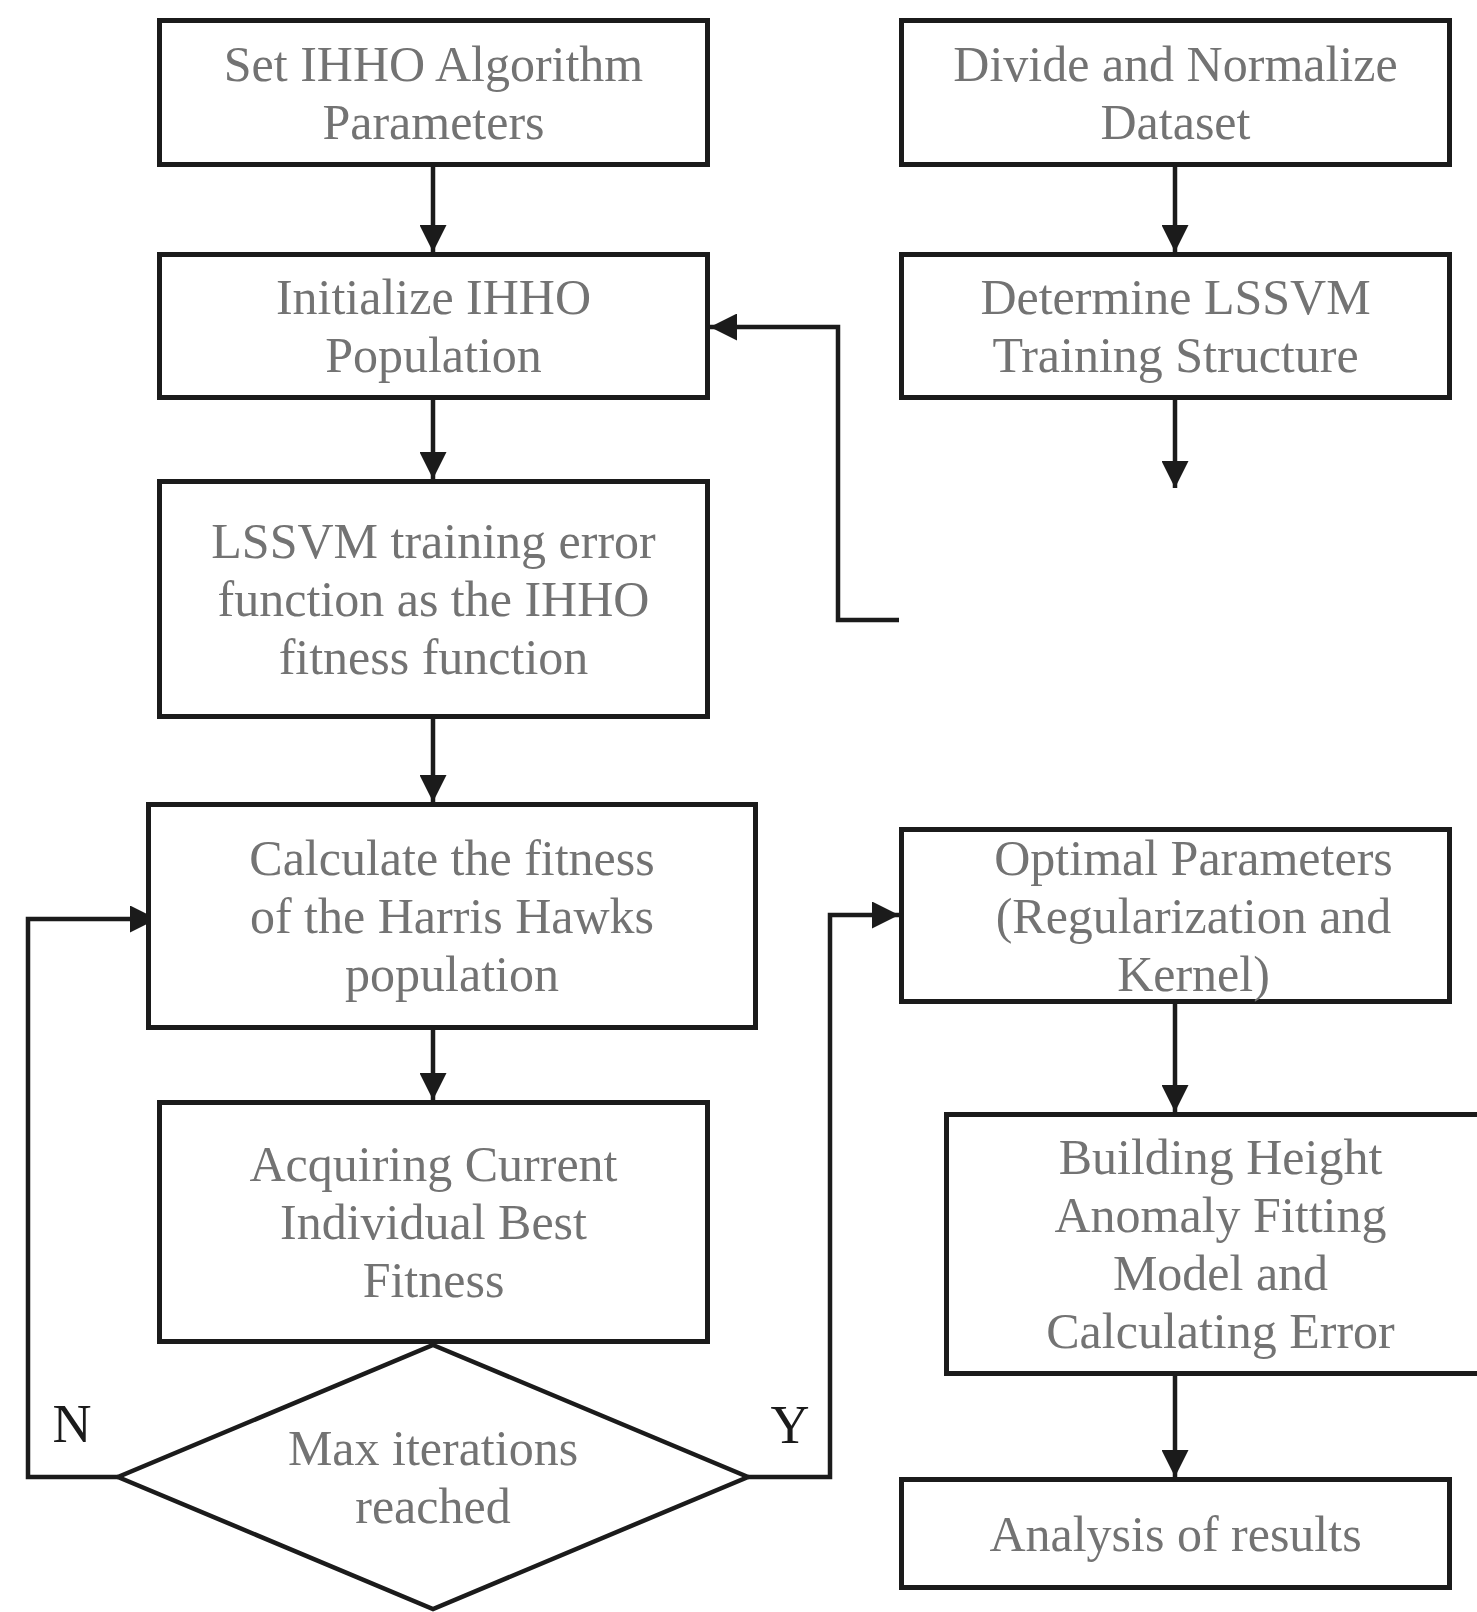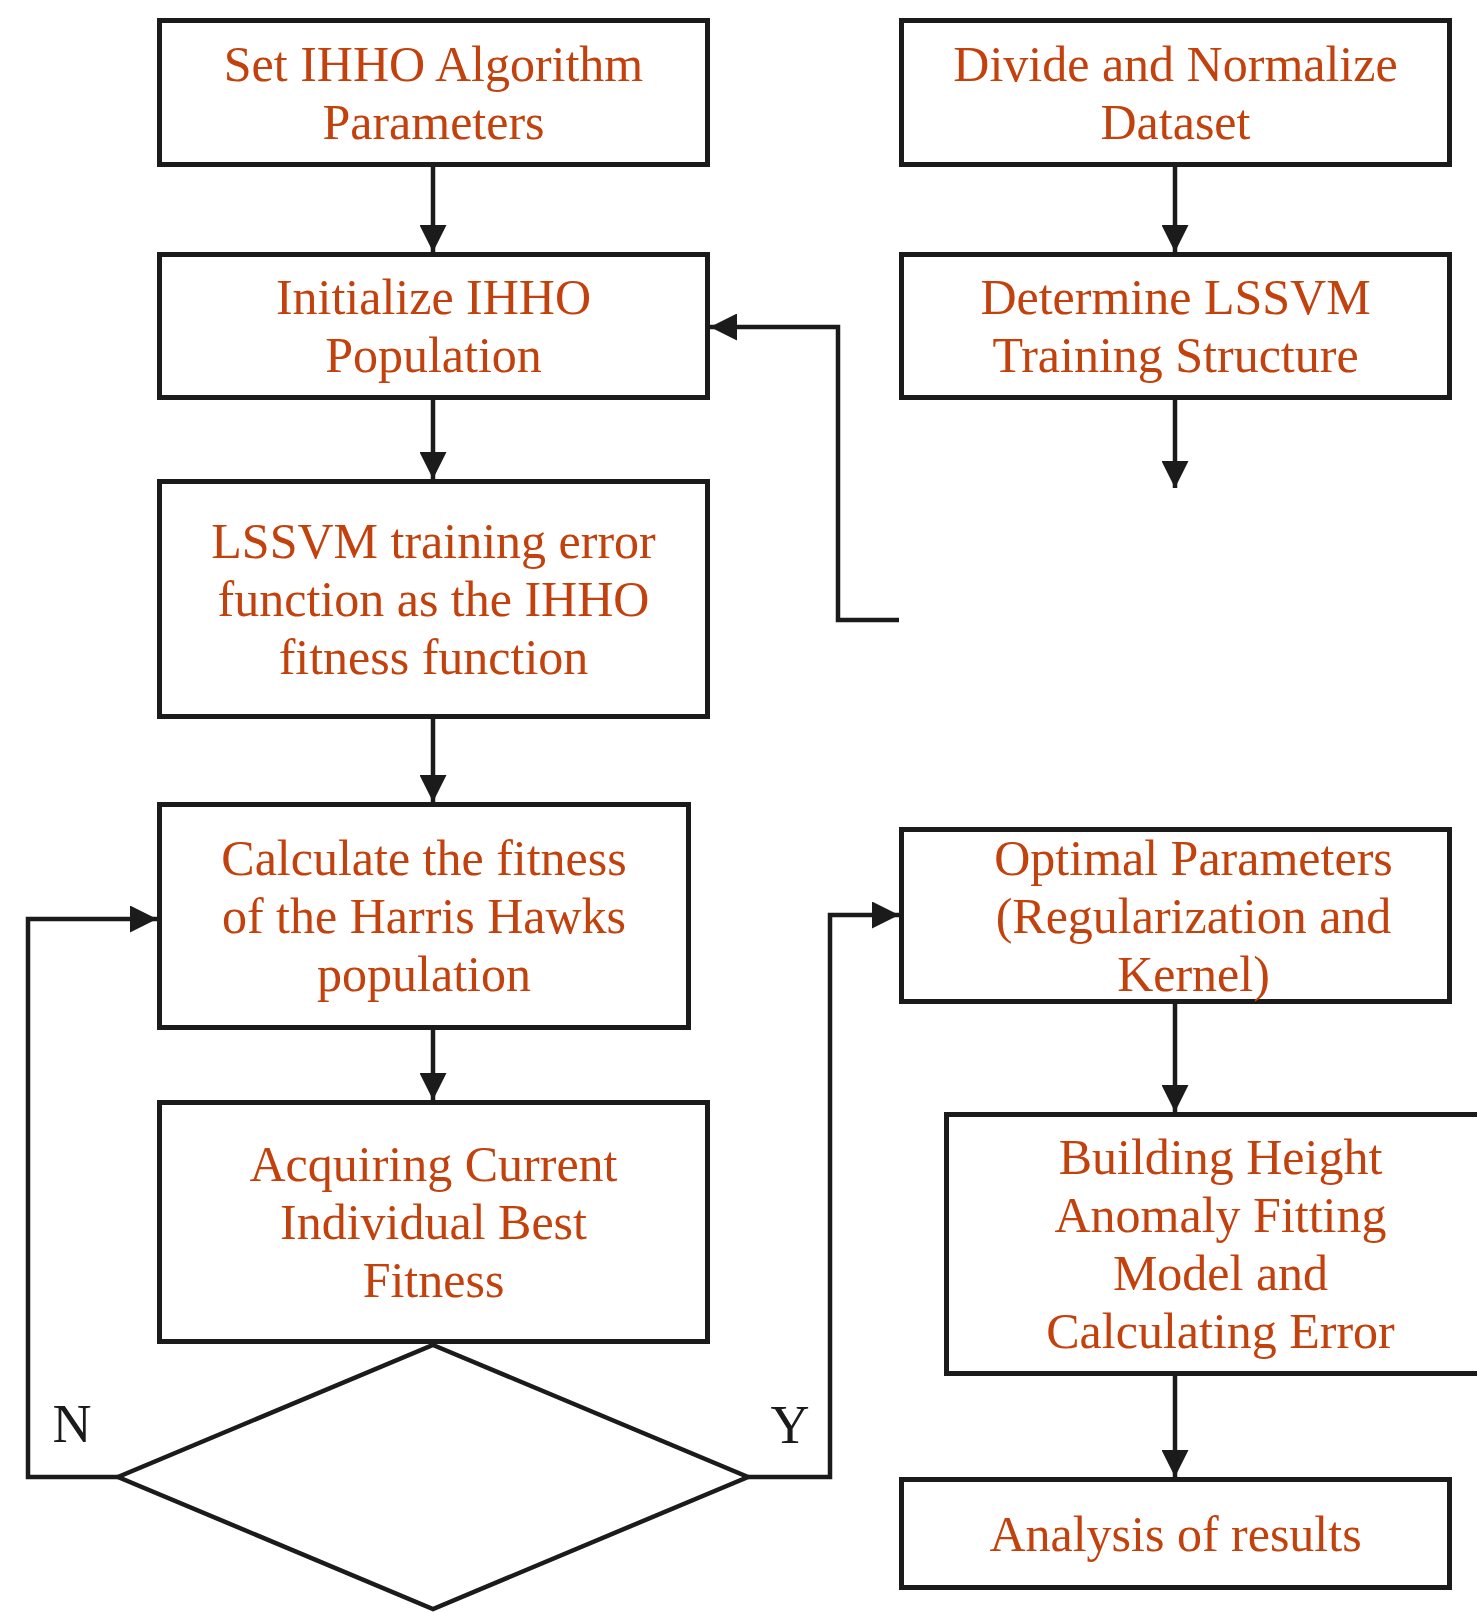--- a/index.html
+++ b/index.html
@@ -30,21 +30,21 @@
     background: #ffffff;
     display: flex;
     align-items: center;
     justify-content: center;
     text-align: center;
   }
   .node-label {
     white-space: pre-line;
     font-size: 50px;
     line-height: 1.16;
-    color: #c2410c;
+    color: #737373;
   }
   .decision-label {
     position: absolute;
     display: flex;
     align-items: center;
     justify-content: center;
     text-align: center;
   }
   .branch-label {
     position: absolute;
@@ -101,31 +101,35 @@
   </div>
   <div class="node" style="left:157px; top:252px;  width:553px; height:148px;">
     <div class="node-label">Initialize IHHO
 Population</div>
   </div>
   <div class="node" style="left:157px; top:479px;  width:553px; height:240px;">
     <div class="node-label">LSSVM training error
 function as the IHHO
 fitness function</div>
   </div>
-  <div class="node" style="left:157px; top:802px;  width:534px; height:228px;">
+  <div class="node" style="left:146px; top:802px;  width:612px; height:228px;">
     <div class="node-label">Calculate the fitness
 of the Harris Hawks
 population</div>
   </div>
   <div class="node" style="left:157px; top:1100px; width:553px; height:244px;">
     <div class="node-label">Acquiring Current
 Individual Best
 Fitness</div>
   </div>
 
+  <div class="decision-label" style="left:233px; top:1395px; width:400px; height:164px;">
+    <div class="node-label">Max iterations
+reached</div>
+  </div>
   <div class="branch-label" style="left:32px;  top:1386px; width:80px; height:76px;">N</div>
   <div class="branch-label" style="left:750px; top:1387px; width:80px; height:76px;">Y</div>
 
   <div class="node" style="left:899px; top:18px;   width:553px; height:149px;">
     <div class="node-label">Divide and Normalize
 Dataset</div>
   </div>
   <div class="node" style="left:899px; top:252px;  width:553px; height:148px;">
     <div class="node-label">Determine LSSVM
 Training Structure</div>

